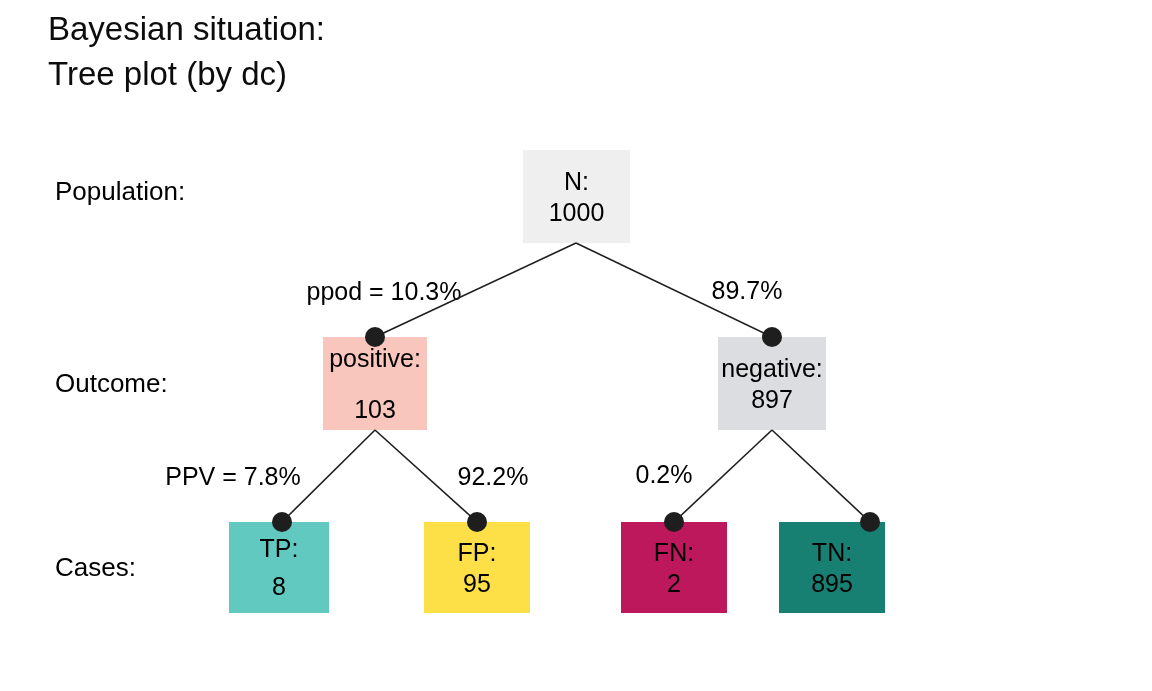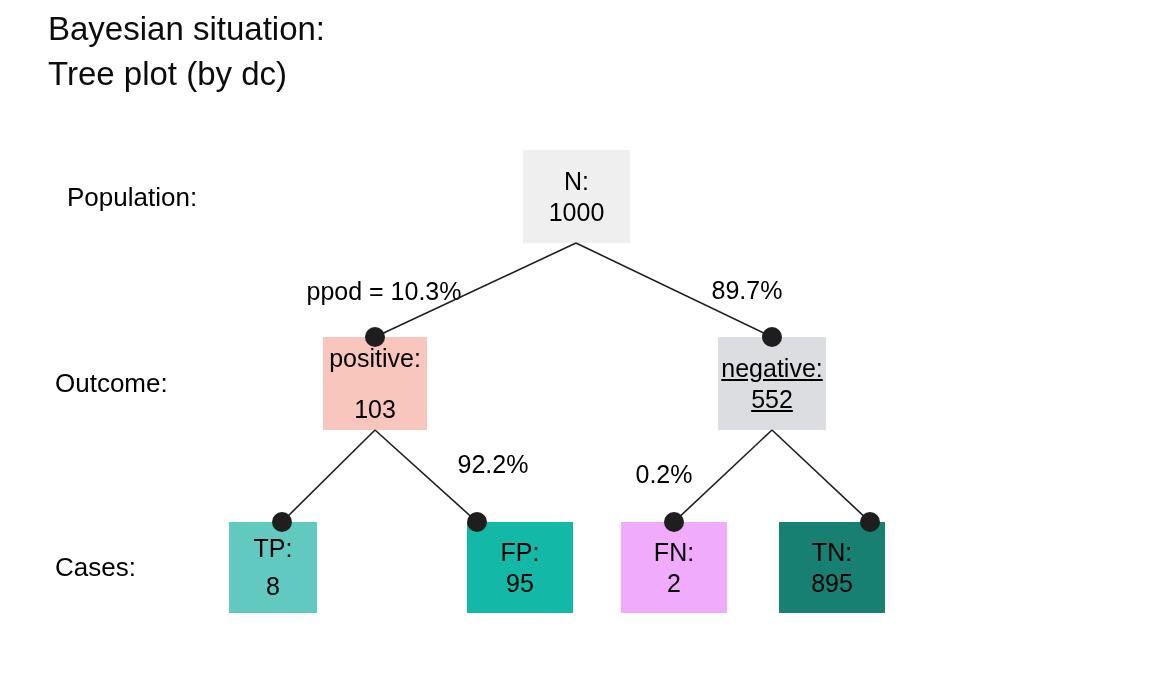--- a/index.html
+++ b/index.html
@@ -2,39 +2,39 @@
 <html><head>
 <meta charset="utf-8">
 <style>
   html,body{margin:0;padding:0;background:#fff;}
   .canvas{
     position:relative;width:1152px;height:691px;background:#fff;
     font-family:"Liberation Sans",sans-serif;color:#000;overflow:hidden;padding-left:20px;
   }
   .title{position:absolute;left:48px;top:6px;font-size:33px;line-height:45px;color:#0c0c0c;}
   .row-label{position:absolute;left:55px;transform:translateY(-50%);font-size:26px;white-space:nowrap;}
-  .rl-population{top:197px;margin-left:12px;}
+  .rl-population{top:191px;}
   .rl-outcome{top:383px;}
   .rl-cases{top:567px;text-align:center;}
   .node{
     position:absolute;display:flex;flex-direction:column;align-items:center;justify-content:center;
     font-size:25px;line-height:31px;text-align:center;
   }
   .node-root{left:523px;top:150px;width:107px;height:93px;}
   .node-positive{left:323px;top:337px;width:104px;height:93px;}
-  .node-negative{left:718px;top:337px;width:108px;height:93px;text-decoration:underline;}
-  .node-tp{left:229px;top:522px;width:88px;height:91px;gap:7px;}
+  .node-negative{left:718px;top:337px;width:108px;height:93px;}
+  .node-tp{left:229px;top:522px;width:100px;height:91px;gap:7px;}
   .node-fp{left:424px;top:522px;width:106px;height:91px;}
   .node-fn{left:621px;top:522px;width:106px;height:91px;}
   .node-tn{left:779px;top:522px;width:106px;height:91px;}
   .edge-label{position:absolute;transform:translate(-50%,-50%);font-size:25px;white-space:nowrap;}
   .el-ppod{left:368px;top:291px;margin-left:16px;}
   .el-neg{left:747px;top:290px;}
   .el-ppv{left:233px;top:476px;}
-  .el-fp{left:493px;top:464px;}
+  .el-fp{left:493px;top:476px;}
   .el-fn{left:664px;top:474px;}
   .el-npv{left:927px;top:474px;}
   svg.edges{position:absolute;left:0;top:0;pointer-events:none;}
 </style>
 </head>
 <body>
 
 <div class="canvas">
 
   <div class="title">
@@ -49,41 +49,42 @@
   <div class="node node-root" style="background-color: rgb(239, 239, 239);">
     <div>N:</div>
     <div>1000</div>
   </div>
   <div class="node node-positive" style="background-color: rgb(248, 198, 189); gap: 20px;">
     <div>positive:</div>
     <div>103</div>
   </div>
   <div class="node node-negative" style="background-color: rgb(220, 221, 224);">
     <div>negative:</div>
-    <div>552</div>
+    <div>897</div>
   </div>
   <div class="node node-tp" style="background-color: rgb(97, 201, 192);">
     <div>TP:</div>
     <div>8</div>
   </div>
-  <div class="node node-fp" style="background-color: #14b8a6; margin-left: 43px;">
+  <div class="node node-fp" style="background-color: #fde047;">
     <div>FP:</div>
     <div>95</div>
   </div>
-  <div class="node node-fn" style="background-color: #f0abfc;">
+  <div class="node node-fn" style="background-color: #be185d;">
     <div>FN:</div>
     <div>2</div>
   </div>
   <div class="node node-tn" style="background-color: rgb(24, 128, 115);">
     <div>TN:</div>
     <div>895</div>
   </div>
 
   <div class="edge-label el-ppod">ppod = 10.3%</div>
   <div class="edge-label el-neg">89.7%</div>
+  <div class="edge-label el-ppv">PPV = 7.8%</div>
   <div class="edge-label el-fp">92.2%</div>
   <div class="edge-label el-fn">0.2%</div>
 
   <svg class="edges" width="1152" height="691" viewBox="0 0 1152 691">
     <line class="edge" x1="576" y1="243" x2="375" y2="337" stroke-width="1.6" stroke="#1e1e1e"></line>
     <line class="edge" x1="576" y1="243" x2="772" y2="337" stroke-width="1.6" stroke="#1e1e1e"></line>
     <line class="edge" x1="375" y1="430" x2="282" y2="522" stroke-width="1.6" stroke="#1e1e1e"></line>
     <line class="edge" x1="375" y1="430" x2="477" y2="522" stroke-width="1.6" stroke="#1e1e1e"></line>
     <line class="edge" x1="772" y1="430" x2="674" y2="522" stroke-width="1.6" stroke="#1e1e1e"></line>
     <line class="edge" x1="772" y1="430" x2="870" y2="522" stroke-width="1.6" stroke="#1e1e1e"></line>

